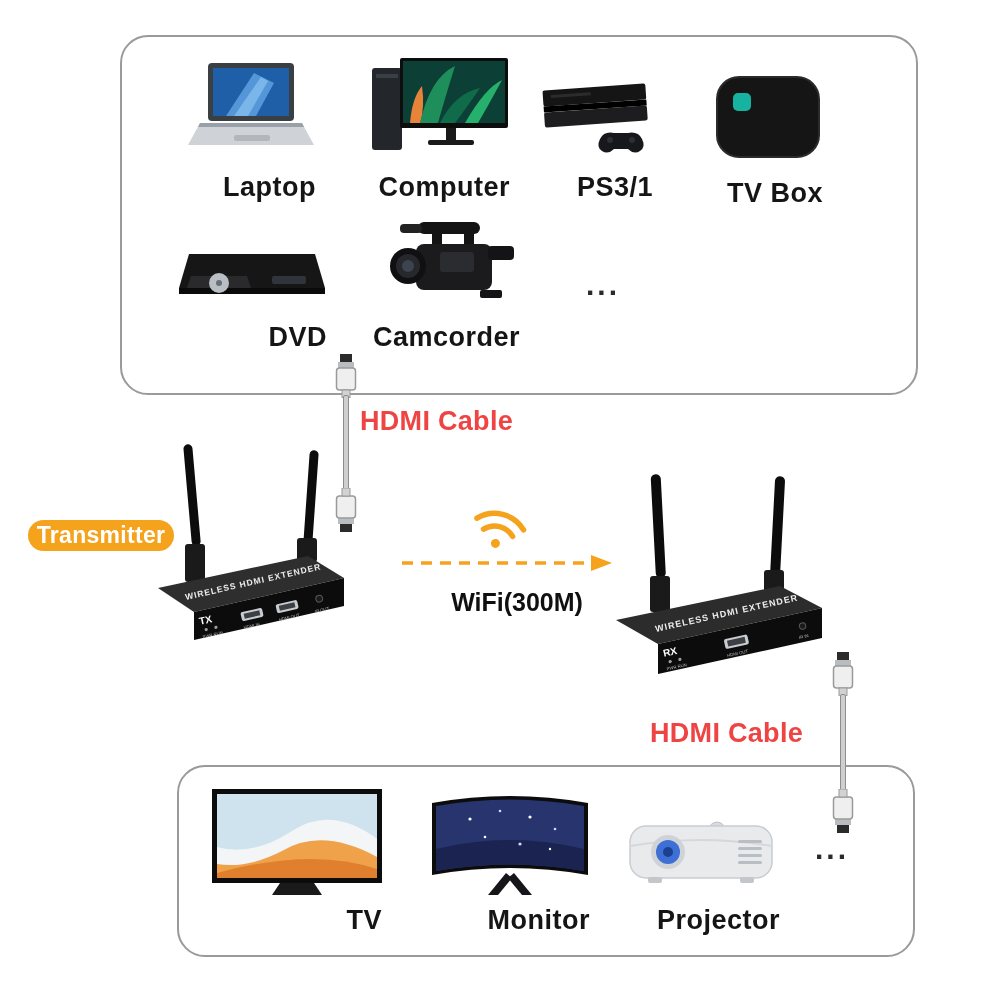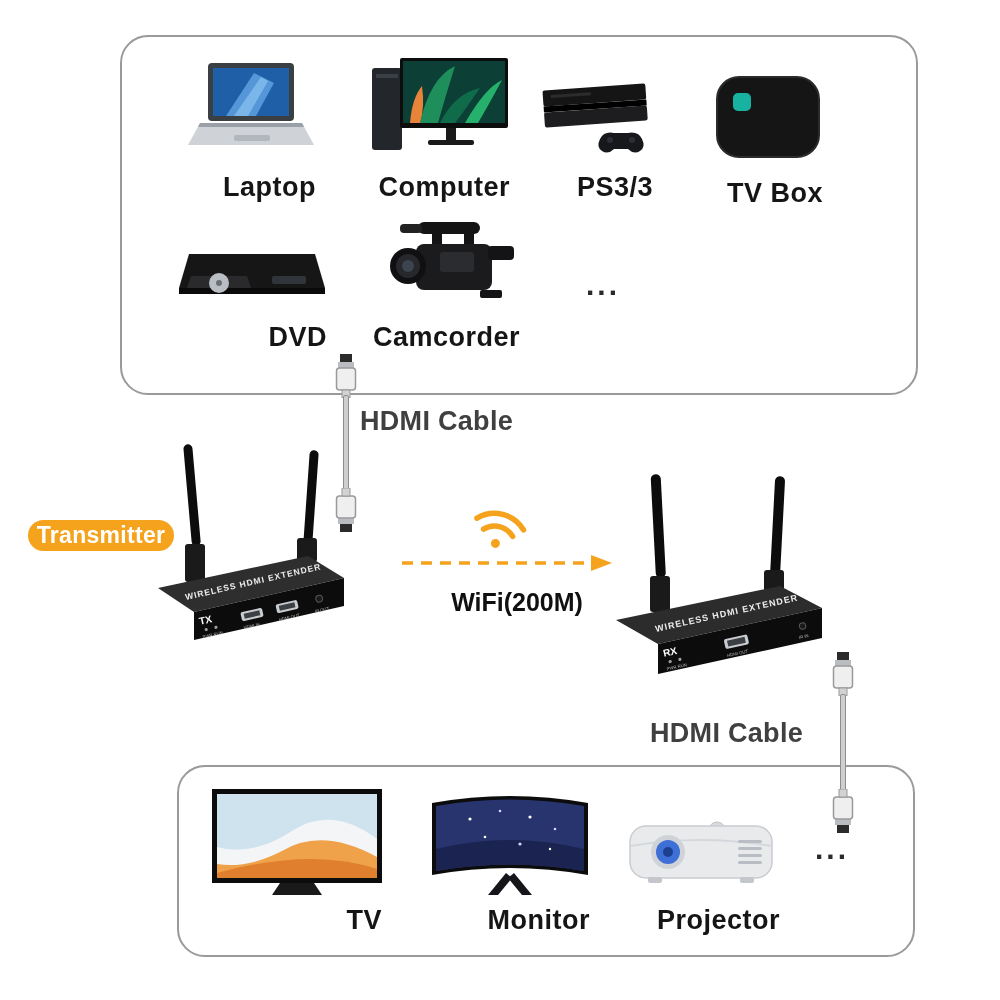--- a/index.html
+++ b/index.html
@@ -4,21 +4,21 @@
 <style>
   * { margin:0; padding:0; box-sizing:border-box; }
   html,body { width:1000px; height:1000px; background:#ffffff; font-family:"Liberation Sans",sans-serif; }
   .canvas { position:relative; width:1000px; height:1000px; background:#fff; overflow:hidden; }
   .group-box { position:absolute; border:2px solid #9a9a9a; border-radius:28px; background:transparent; }
   .device { position:absolute; display:flex; flex-direction:column; align-items:flex-end; }
   .icon-wrap { display:flex; align-items:flex-end; justify-content:center; }
   .dev-label { font-weight:700; color:#151515; font-size:27px; margin-top:6px; letter-spacing:.5px; white-space:nowrap; }
   .badge { position:absolute; background:#F5A21D; color:#fff; font-weight:700; font-size:23px;
            display:flex; align-items:center; justify-content:center; border-radius:26px; letter-spacing:.3px; }
-  .conn-label { position:absolute; font-weight:700; color:#404040; font-size:27px; white-space:nowrap; letter-spacing:.3px; }
+  .conn-label { position:absolute; font-weight:700; color:#ef4444; font-size:27px; white-space:nowrap; letter-spacing:.3px; }
   .wifi-label { position:absolute; font-weight:700; color:#101010; font-size:25px; text-align:center; }
   .ellipsis { position:absolute; font-weight:700; color:#2a2a2a; font-size:30px; letter-spacing:3px; }
   .cable-line { position:absolute; width:6px; background:#cfcfcf; border:1px solid #8d8d8d; border-radius:2px; }
   .abs { position:absolute; }
   svg { display:block; }
   svg text { font-family:"Liberation Sans",sans-serif; }
   .flip { transform:rotate(180deg); }
 </style>
 </head>
 <body>
@@ -70,21 +70,21 @@
           <rect x="6" y="38" width="103" height="15" rx="2" fill="#1d1d1f"></rect>
           <rect x="14" y="21" width="40" height="3" fill="#2c2c2e"></rect>
         </g>
         <g transform="translate(56 60)">
           <path d="M6 8 Q10 0 20 2 L34 2 Q44 0 48 8 Q52 16 46 20 Q40 24 34 18 L20 18 Q14 24 8 20 Q2 16 6 8 Z" fill="#17181c"></path>
           <circle cx="16" cy="9" r="3" fill="#2d2f36"></circle>
           <circle cx="38" cy="9" r="3" fill="#2d2f36"></circle>
         </g>
       </svg>
     </div>
-    <div class="dev-label">PS3/3</div>
+    <div class="dev-label">PS3/1</div>
   </div>
 
   <div class="device" style="left:688px;top:60px;width:135px;gap:6px;">
     <div class="icon-wrap" style="height:106px;">
       <svg width="110" height="97" viewBox="0 0 110 97">
         <rect x="4" y="8" width="102" height="80" rx="22" fill="#151515"></rect>
         <rect x="4" y="8" width="102" height="80" rx="22" fill="none" stroke="#2b2b2b" stroke-width="2"></rect>
         <rect x="20" y="24" width="18" height="18" rx="5" fill="#17b3a0"></rect>
       </svg>
     </div>
@@ -178,21 +178,21 @@
       <path d="M17 35 A 21 21 0 0 1 47 35" stroke="#F5A21D" stroke-width="5.5" fill="none" stroke-linecap="round"></path>
       <circle cx="32" cy="46" r="4.5" fill="#F5A21D"></circle>
     </svg>
   </div>
   <div class="abs" style="left:400px;top:548px;">
     <svg width="215" height="30" viewBox="0 0 215 30">
       <line x1="2" y1="15" x2="191" y2="15" stroke="#F5A21D" stroke-width="3.5" stroke-dasharray="11 8"></line>
       <polygon points="191,7 212,15 191,23" fill="#F5A21D"></polygon>
     </svg>
   </div>
-  <div class="wifi-label" style="left:427px;top:588px;width:180px;">WiFi(200M)</div>
+  <div class="wifi-label" style="left:427px;top:588px;width:180px;">WiFi(300M)</div>
 
   <div class="abs" style="left:612px;top:474px;">
     <svg width="215" height="210" viewBox="0 0 215 210">
       <rect x="44" y="0" width="10" height="104" rx="5" fill="#0c0c0c" transform="rotate(-3 49 104)"></rect>
       <rect x="158" y="2" width="10" height="100" rx="5" fill="#0c0c0c" transform="rotate(3 163 102)"></rect>
       <rect x="38" y="102" width="20" height="36" rx="3" fill="#1a1a1a"></rect>
       <rect x="152" y="96" width="20" height="24" rx="3" fill="#1a1a1a"></rect>
       <polygon points="4,146 168,112 210,134 46,170" fill="#2c2c2c"></polygon>
       <text transform="translate(44 158) rotate(-12.5)" font-size="9" font-weight="bold" fill="#ededed" letter-spacing="1">WIRELESS HDMI EXTENDER</text>
       <polygon points="46,170 210,134 210,164 46,200" fill="#0c0c0c"></polygon>

